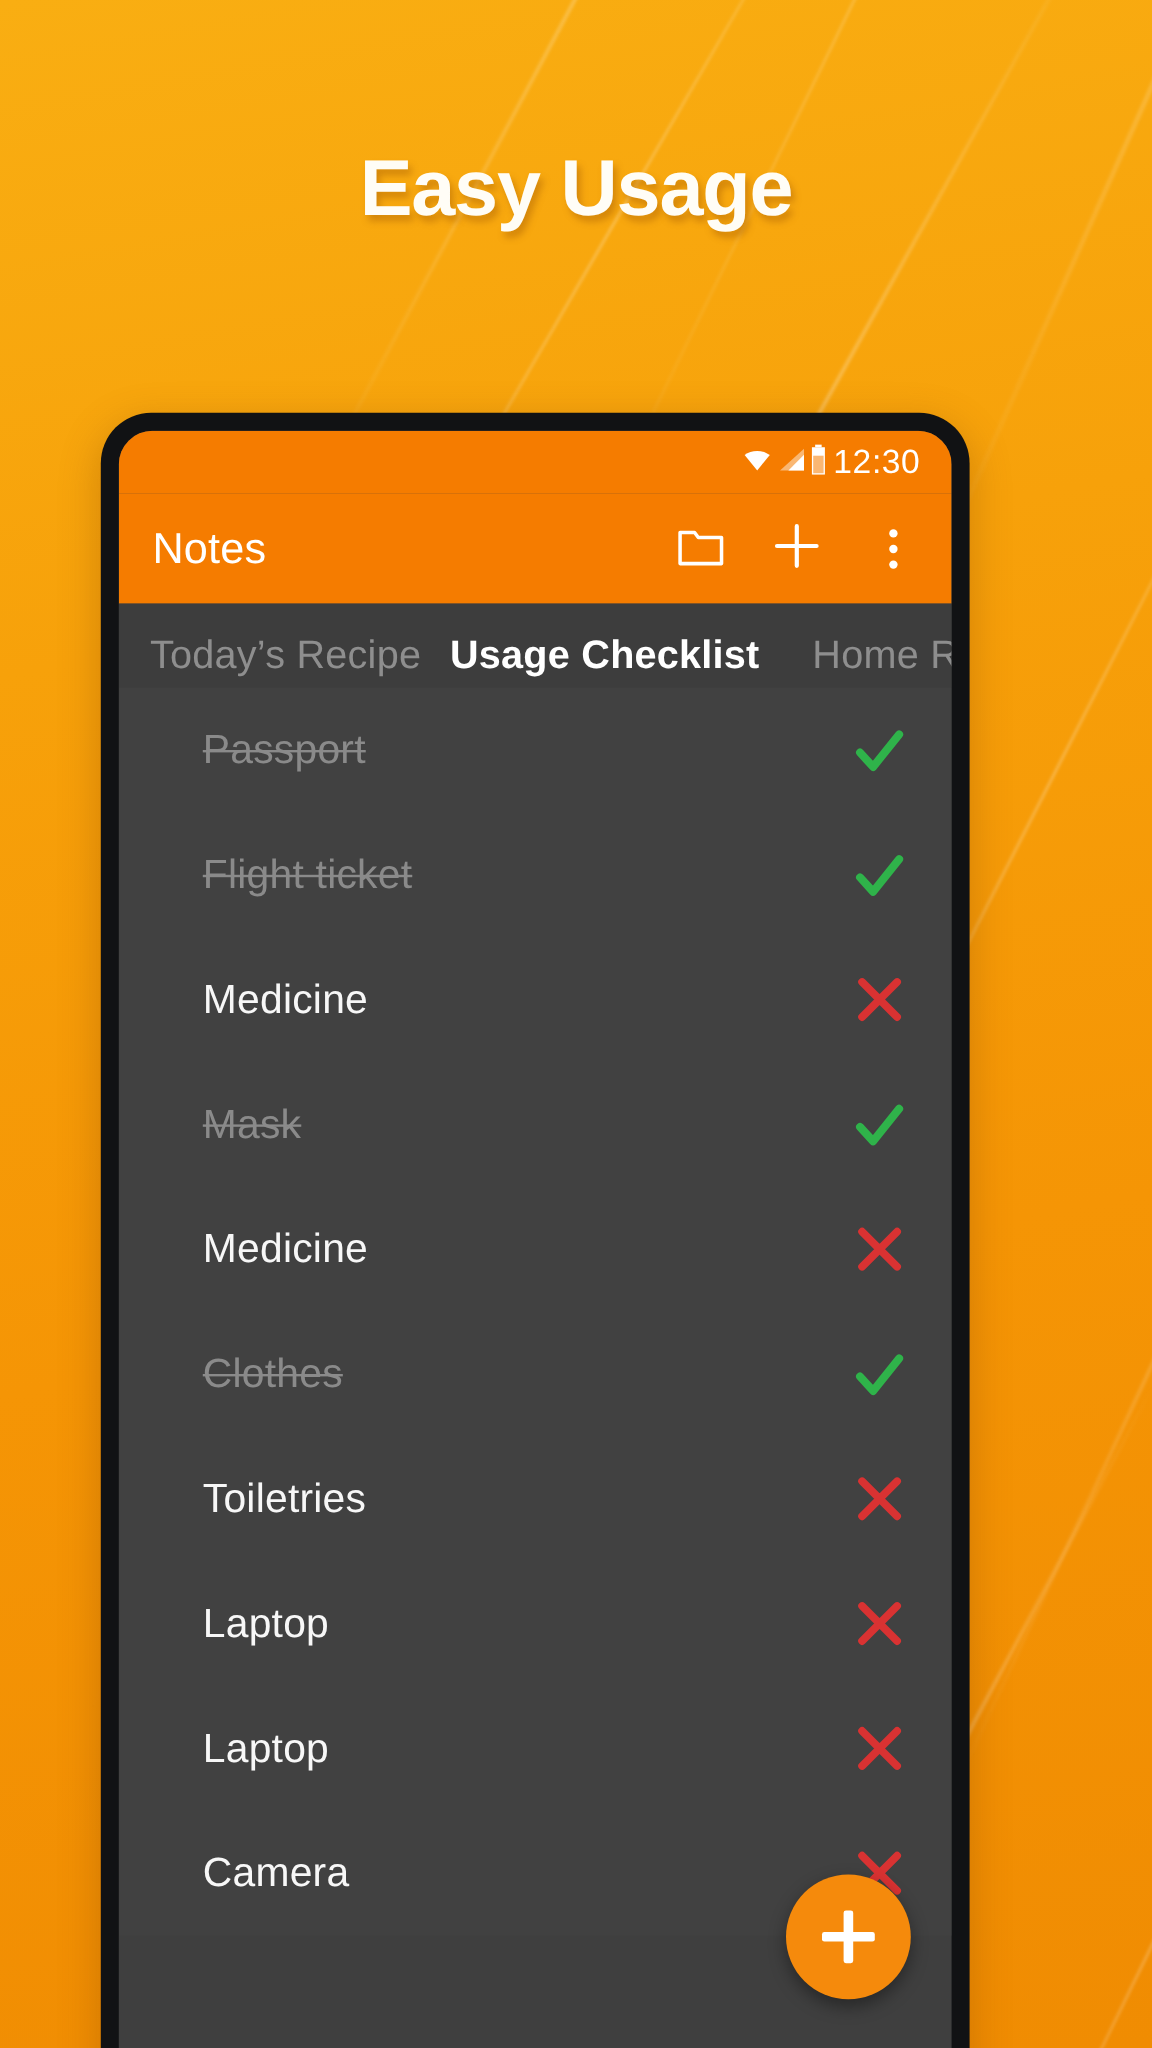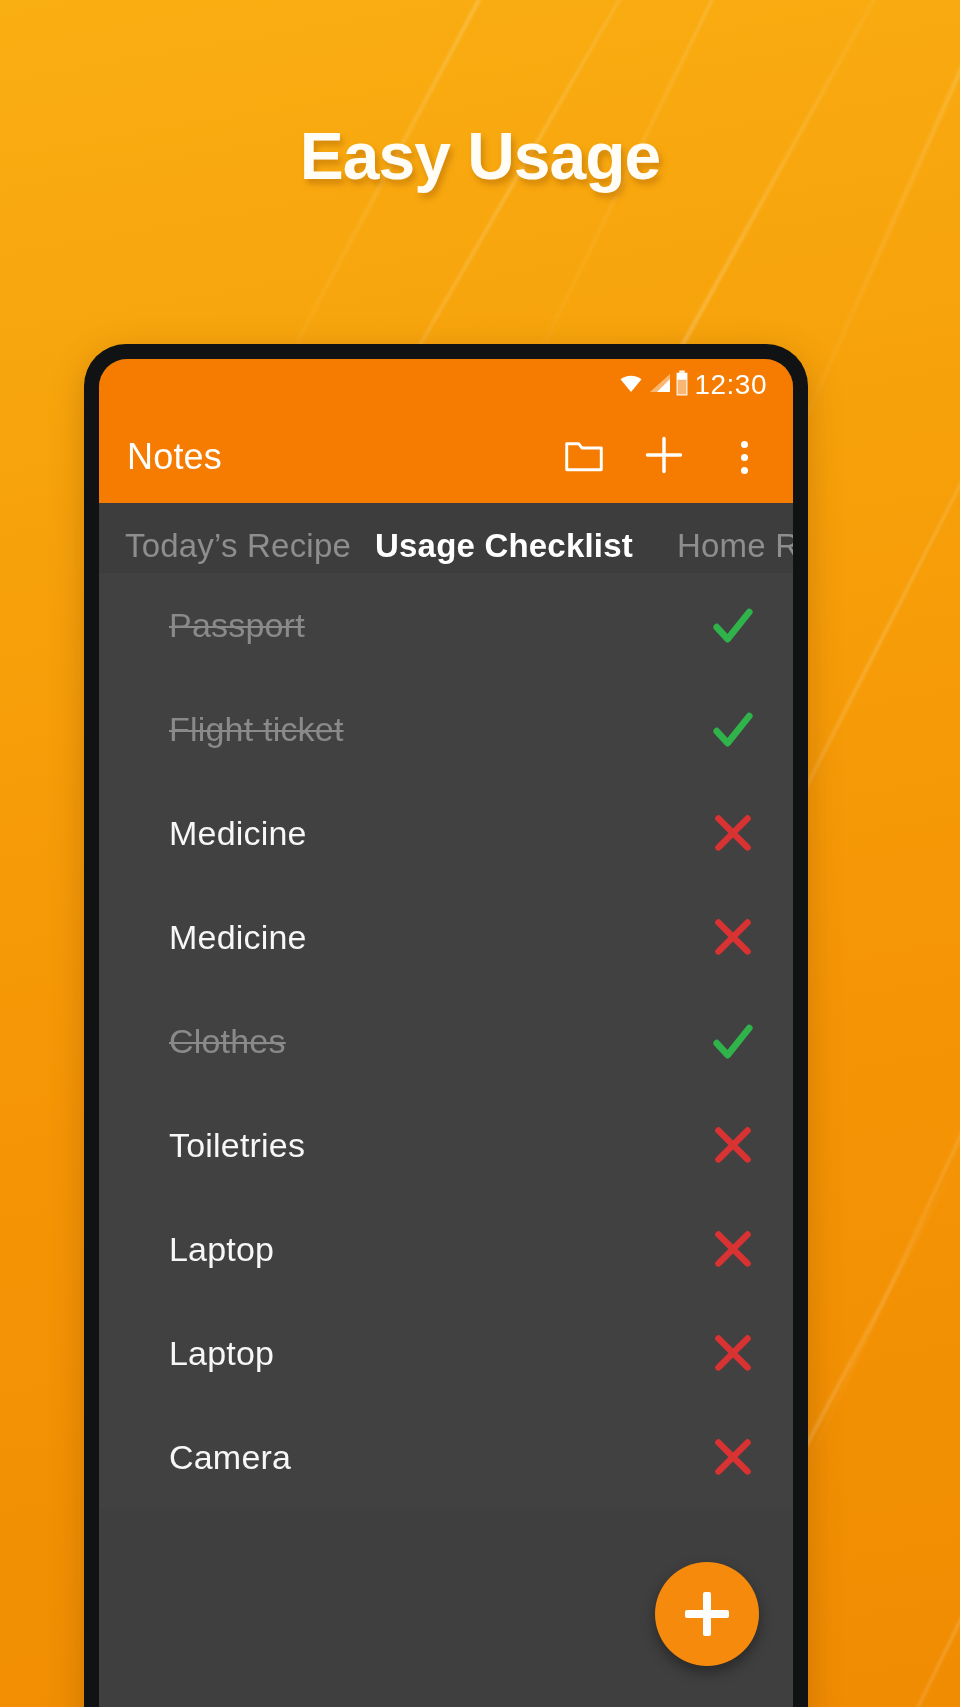--- a/index.html
+++ b/index.html
@@ -225,20 +225,28 @@
 
       <div class="row pending">
         <div class="label">Medicine</div>
         <div class="mark">
           <svg width="50" height="50" viewBox="0 0 24 24">
               <path d="M5 5l14 14M19 5L5 19" fill="none" stroke="#D93232" stroke-width="3.1" stroke-linecap="round"></path>
             </svg>
         </div>
       </div>
 
+      <div class="row done">
+        <div class="label">Mask</div>
+        <div class="mark">
+          <svg width="52" height="52" viewBox="0 0 24 24">
+              <path d="M4.5 13l5 5.5L19.5 6" fill="none" stroke="#2FB34A" stroke-width="3.1" stroke-linecap="round" stroke-linejoin="round"></path>
+            </svg>
+        </div>
+      </div>
 
       <div class="row pending">
         <div class="label">Medicine</div>
         <div class="mark">
           <svg width="50" height="50" viewBox="0 0 24 24">
               <path d="M5 5l14 14M19 5L5 19" fill="none" stroke="#D93232" stroke-width="3.1" stroke-linecap="round"></path>
             </svg>
         </div>
       </div>
 

